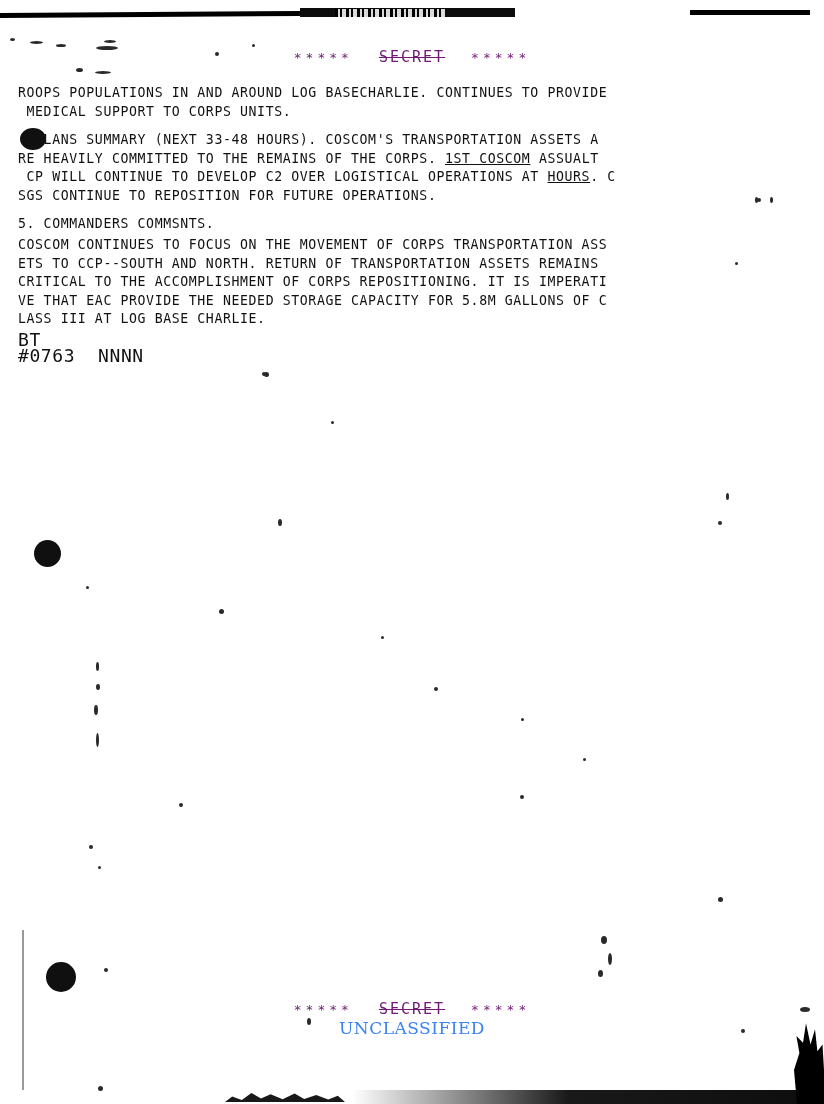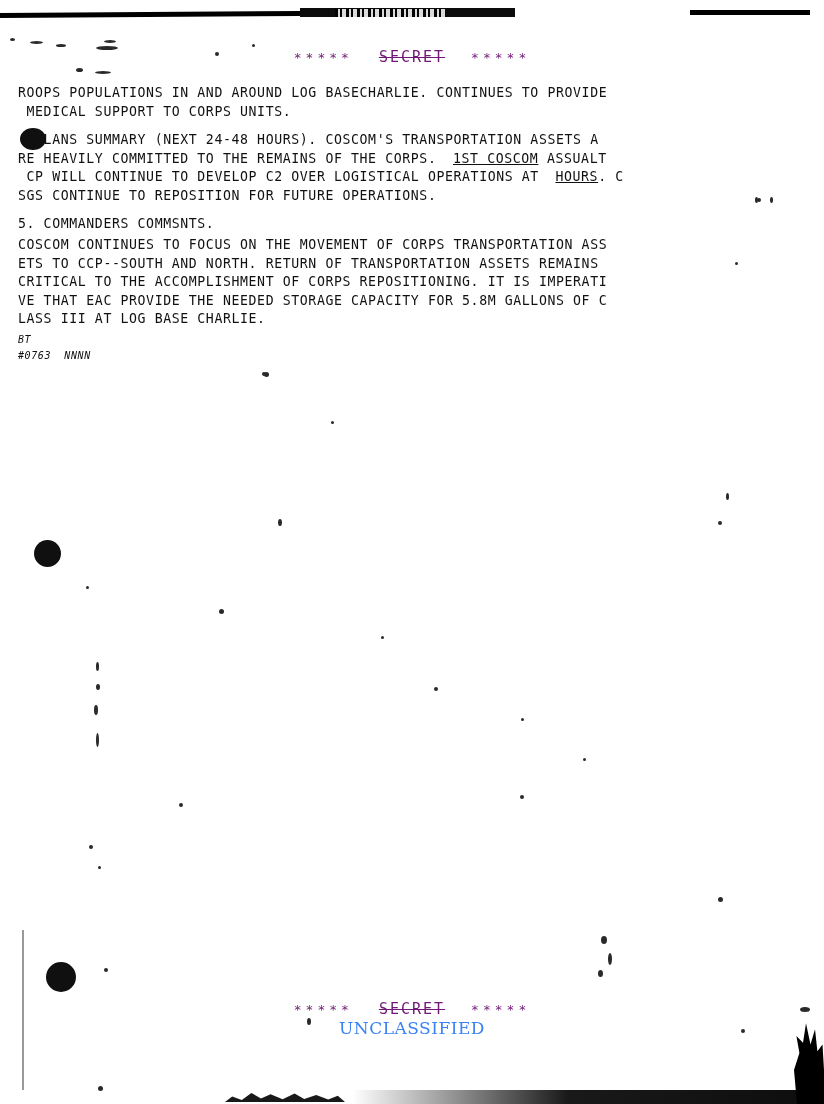--- a/index.html
+++ b/index.html
@@ -125,23 +125,23 @@
     font-size: 13.2px;
     line-height: 18.6px;
     letter-spacing: 0.6px;
     color: #111;
     white-space: pre;
   }
   #para-1 { top: 84px; }
   #para-2 { top: 131px; }
   #para-3 { top: 215px; }
   #para-4 { top: 236px; }
-  #tail    { top: 332px; line-height: 16px; font-size: 10px; font-style: italic;}
-
-  .u { text-decoration: underline; margin-left: 8px; }
+  #tail    { top: 332px; line-height: 16px; font-size: 18px;}
+
+  .u { text-decoration: underline; }
 
   
   #dot-para2  { left: 20px;  top: 128px; width: 26px; height: 22px; }
   #dot-mid    { left: 34px;  top: 540px; width: 27px; height: 27px; }
   #dot-low    { left: 46px;  top: 962px; width: 30px; height: 30px; }
 
   
   .s1 { left: 10px;  top: 38px;  width: 5px;  height: 3px; }
   .s2 { left: 30px;  top: 41px;  width: 13px; height: 3px; }
   .s3 { left: 56px;  top: 44px;  width: 10px; height: 3px; }
@@ -248,21 +248,21 @@
 
   <div id="content">
 
     <div class="classif-line" id="classif-top">
       <span class="stars">*****</span><span class="word">SECRET</span><span class="stars">*****</span>
     </div>
 
     <div class="para" id="para-1">ROOPS POPULATIONS IN AND AROUND LOG BASECHARLIE. CONTINUES TO PROVIDE
  MEDICAL SUPPORT TO CORPS UNITS.</div>
 
-    <div class="para" id="para-2"><span>  PLANS SUMMARY (NEXT 24-48 HOURS). COSCOM'S TRANSPORTATION ASSETS A</span>
+    <div class="para" id="para-2"><span>  PLANS SUMMARY (NEXT 33-48 HOURS). COSCOM'S TRANSPORTATION ASSETS A</span>
 <span>RE HEAVILY COMMITTED TO THE REMAINS OF THE CORPS. </span><span class="u">1ST COSCOM</span><span> ASSUALT</span>
 <span> CP WILL CONTINUE TO DEVELOP C2 OVER LOGISTICAL OPERATIONS AT </span><span class="u">HOURS</span><span>. C</span>
 <span>SGS CONTINUE TO REPOSITION FOR FUTURE OPERATIONS.</span></div>
 
     <div class="para" id="para-3">5. COMMANDERS COMMSNTS.</div>
 
     <div class="para" id="para-4">COSCOM CONTINUES TO FOCUS ON THE MOVEMENT OF CORPS TRANSPORTATION ASS
 ETS TO CCP--SOUTH AND NORTH. RETURN OF TRANSPORTATION ASSETS REMAINS
 CRITICAL TO THE ACCOMPLISHMENT OF CORPS REPOSITIONING. IT IS IMPERATI
 VE THAT EAC PROVIDE THE NEEDED STORAGE CAPACITY FOR 5.8M GALLONS OF C

